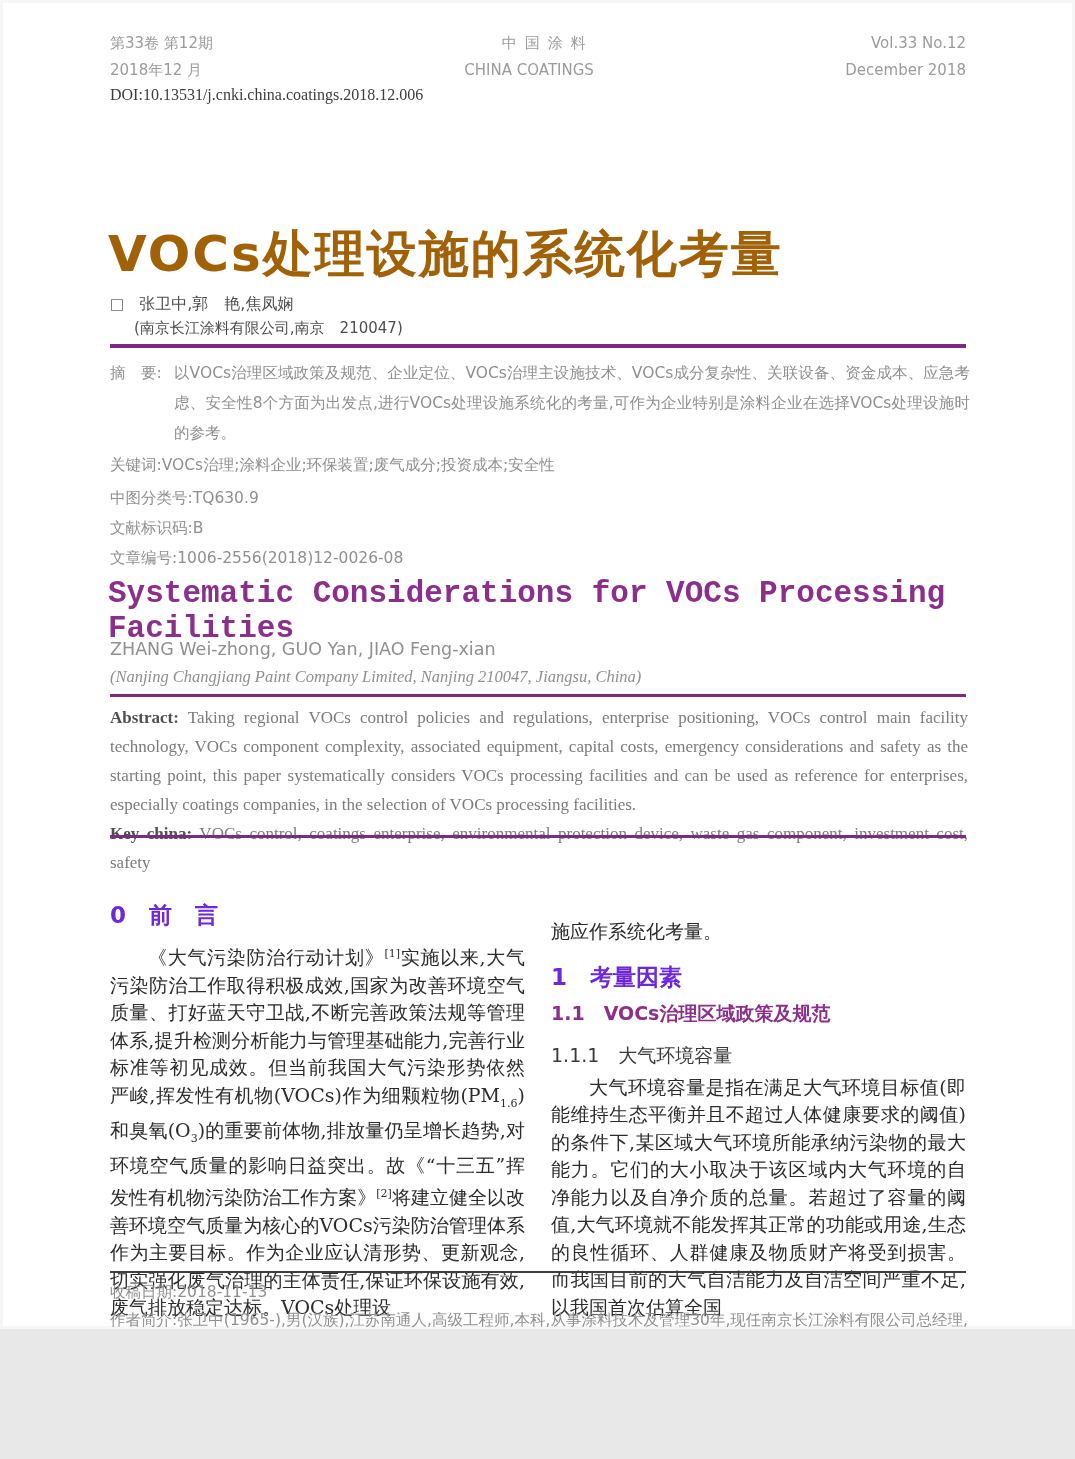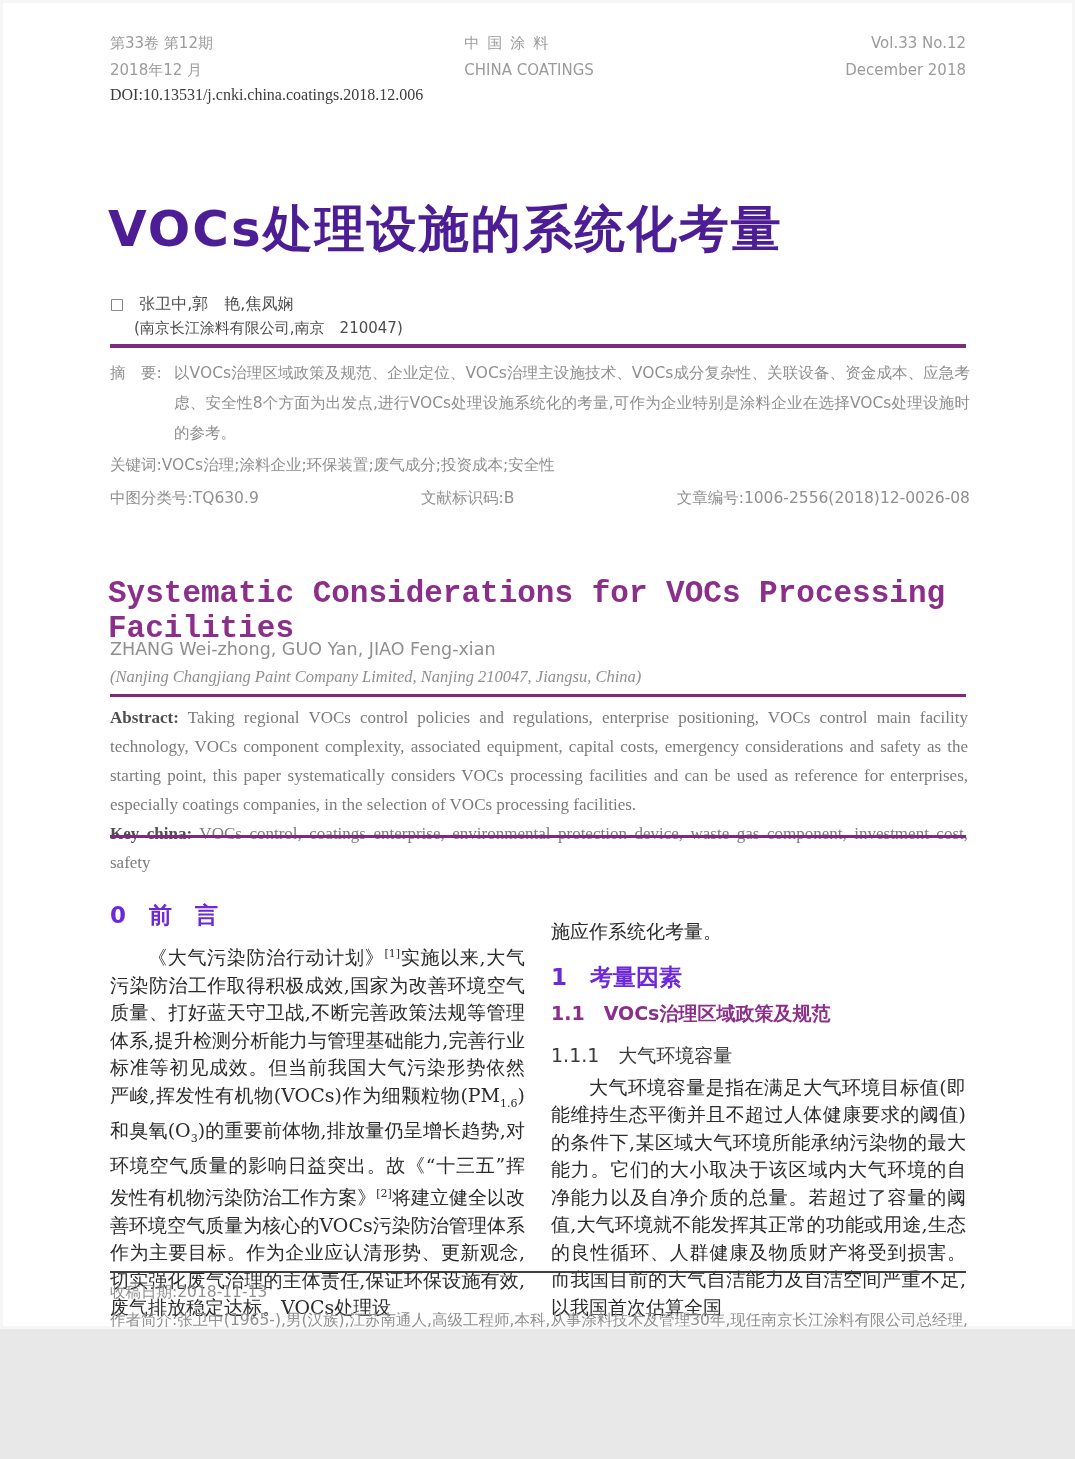--- a/index.html
+++ b/index.html
@@ -11,32 +11,32 @@
     box-shadow: inset 0 0 0 3px #f6f6f6;
   }
   
   .journal-header {
     position:absolute; top:30px; left:110px; width:856px;
     display:flex; justify-content:space-between;
     font-family:"DejaVu Sans", sans-serif; font-size:15px;
     color:#9b9b9b; line-height:27px;
   }
   .jh-col { white-space:nowrap; }
-  .jh-center { text-align:left; }
+  .jh-center { text-align:right; }
   .jh-center .cn { letter-spacing:8px; }
   .jh-right { text-align:right; }
   .doi-line {
     position:absolute; top:86px; left:110px;
     font-family:"Liberation Serif", serif; font-size:16px; color:#3c3c3c;
   }
   
   .cn-title {
-    position:absolute; top:196px; left:108px;
+    position:absolute; top:221px; left:108px;
     font-family:"DejaVu Sans", sans-serif; font-weight:bold;
-    font-size:50px; letter-spacing:2px; color:#4c1d95;
+    font-size:50px; letter-spacing:2px; color:#a16207;
   }
   .authors-cn {
     position:absolute; top:294px; left:110px;
     font-family:"DejaVu Sans", sans-serif; font-size:16px; color:#4d4d4d;
   }
   .author-marker { display:inline-block; margin-right:10px; color:#6d6d6d; font-size:15px; }
   .affiliation-cn {
     position:absolute; top:319px; left:134px;
     font-family:"DejaVu Sans", sans-serif; font-size:15px; color:#4d4d4d;
   }
@@ -46,21 +46,21 @@
   .rule-mid2  { top:835px; height:3px; }
   
   .abstract-cn {
     position:absolute; top:358px; left:110px; width:860px;
     font-family:"DejaVu Sans", sans-serif; font-size:15.5px;
     color:#8f8f8f; line-height:30px;
   }
   .abs-row { position:relative; padding-left:64px; text-align:justify; }
   .abs-label { position:absolute; left:0; top:0; }
   .kw-row { margin-top:2px; }
-  .class-row { margin-top:3px; display:flex; justify-content:space-between; }
+  .class-row { margin-top:3px; display:flex; justify-content:space-between;flex-direction:column; }
   
   .en-title {
     position:absolute; top:576px; left:108px;
     font-family:Liberation Mono, monospace; font-weight:bold;
     font-size:31px; color:#8b2f8b;
   }
   .en-authors {
     position:absolute; top:639px; left:110px;
     font-family:"DejaVu Sans", sans-serif; font-size:17.5px; color:#8f8f8f;
   }

